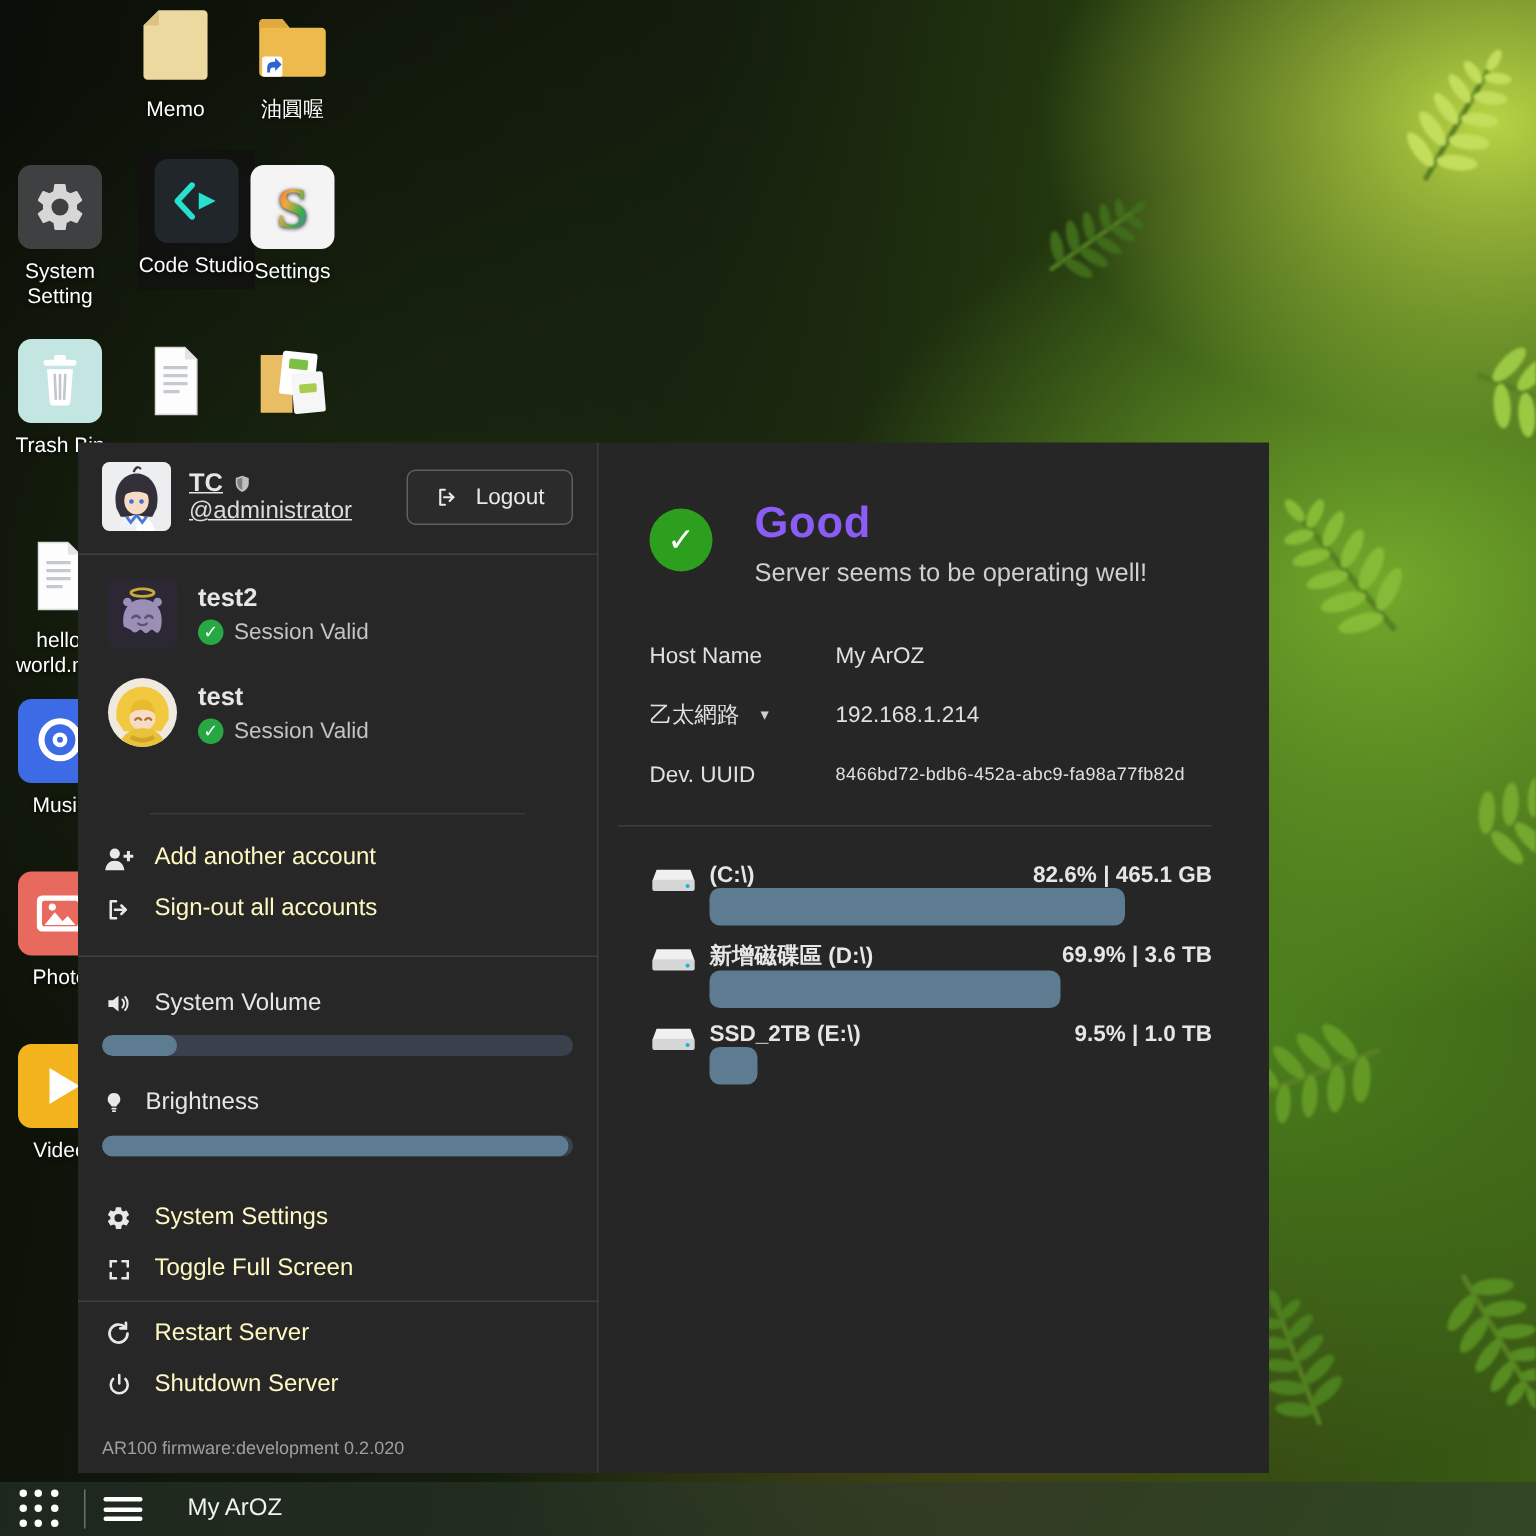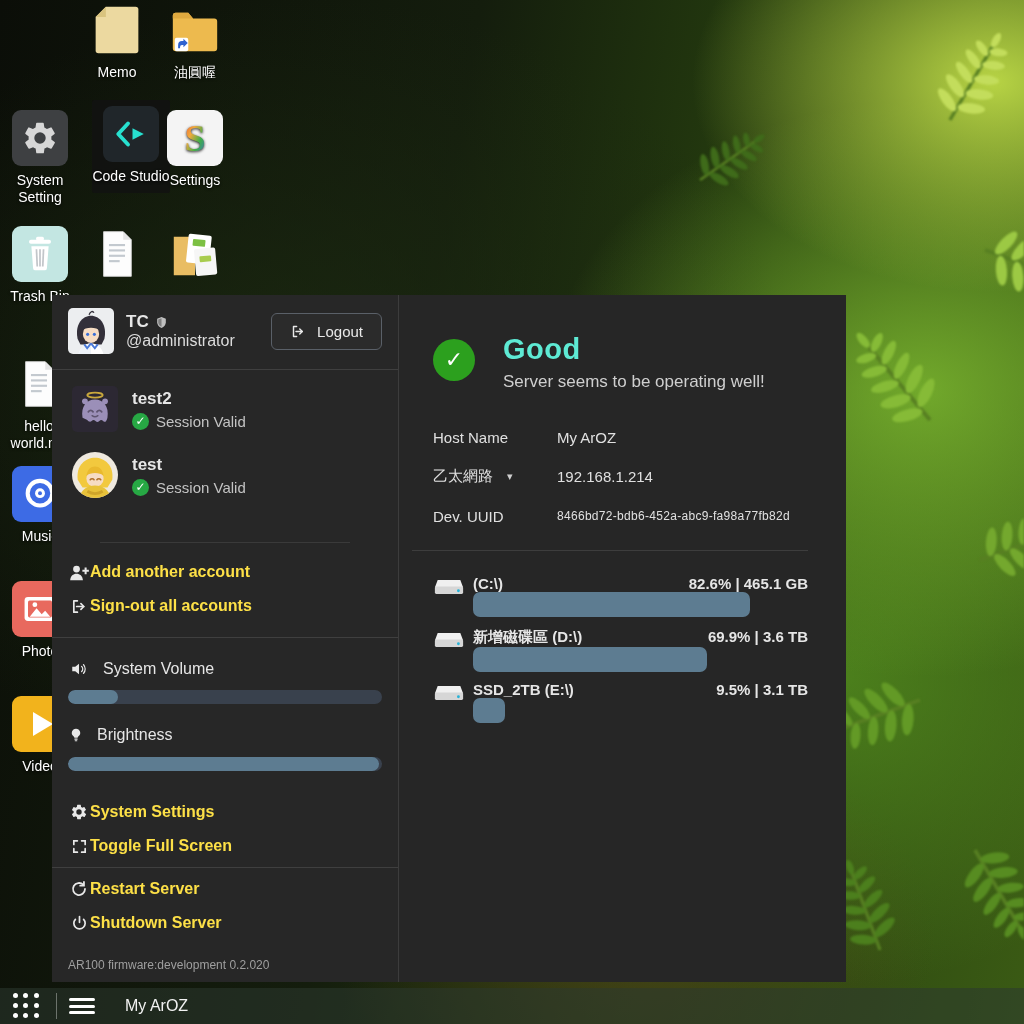--- a/index.html
+++ b/index.html
@@ -23,47 +23,47 @@
   .sel{background:rgba(18,18,18,.8);padding:6px 0 8px;border-radius:2px;}
   .tri{width:0;height:0;border-left:20px solid #fff;border-top:12px solid transparent;border-bottom:12px solid transparent;margin-left:6px;}
   
   .panel{position:absolute;top:295px;background:#272727;z-index:10;}
   .upanel{left:52px;width:346px;height:687px;display:flex;flex-direction:column;overflow:hidden;}
   .spanel{left:398px;width:448px;height:687px;background:#262626;border-left:1px solid #3c3c3c;
           box-sizing:border-box;padding:38px 38px 0 34px;overflow:hidden;}
   .hdr{display:flex;align-items:center;padding:13px 16px 11px;}
   .av{width:46px;height:46px;border-radius:5px;overflow:hidden;flex:none;}
   .avc{border-radius:50%;}
-  .uinfo{flex:1;margin-left:12px;min-width:0;}
+  .uinfo{flex:1;margin-left:12px;min-width:0;text-decoration:underline;}
   .uname{font-size:17px;font-weight:bold;display:flex;align-items:center;gap:6px;}
   .uhandle{font-size:16px;color:#dcdcdc;margin-top:3px;}
   .btn{display:flex;align-items:center;gap:10px;border:1px solid #5a6068;border-radius:6px;
        background:rgba(255,255,255,.02);color:#e9e9e9;font-size:15px;padding:9px 18px;cursor:pointer;}
   .div{border:none;border-top:1px solid #3f3f3f;margin:4px 0 0;}
   .div2{border:none;border-top:1px solid #3a3a3a;margin:24px 48px 0;}
   .accs{padding:16px 20px 0;}
   .acc{display:flex;align-items:center;margin-bottom:20px;cursor:pointer;}
   .acc .t{margin-left:14px;}
   .acc .n{font-size:17px;font-weight:bold;}
   .st{display:flex;align-items:center;gap:7px;font-size:15px;color:#c3c3c3;margin-top:4px;}
   .chk{width:17px;height:17px;border-radius:50%;background:#27a844;color:#fff;font-size:12px;
        font-weight:bold;display:inline-flex;align-items:center;justify-content:center;flex:none;}
-  .row{display:flex;align-items:center;padding:8px 16px;font-size:16px;color:#fde047;cursor:pointer;font-weight:bold;}
+  .row{display:flex;align-items:center;gap:13px;padding:8px 16px;font-size:16px;color:#fef9c3;cursor:pointer;}
   .row .ic{width:22px;display:flex;justify-content:center;flex:none;}
   .sliders{padding:0 16px;}
   .slab{display:flex;align-items:center;gap:13px;font-size:16px;margin-top:22px;}
   .sbar{height:14px;border-radius:7px;background:#39414d;margin-top:12px;overflow:hidden;cursor:pointer;}
   .sfill{height:100%;background:#5d7c91;border-radius:7px;}
   .fw{font-size:12px;color:#9f9f9f;margin:6px 16px 10px;}
   .mt26{margin-top:26px;} .mt14{margin-top:14px;} .mt12{margin-top:12px;}
   
   .good{display:flex;align-items:flex-start;gap:28px;}
   .gcirc{width:42px;height:42px;border-radius:50%;background:#2ca01e;color:#fff;display:flex;
          align-items:center;justify-content:center;font-size:22px;font-weight:bold;flex:none;margin-top:6px;}
-  .gtitle{font-size:29px;color:#5eead4;font-weight:bold;letter-spacing:.5px;}
+  .gtitle{font-size:29px;color:#8b5cf6;font-weight:bold;letter-spacing:.5px;}
   .gsub{font-size:17px;color:#cfcfcf;margin-top:6px;}
   .inforows{margin-top:36px;}
   .irow{display:flex;align-items:center;margin-bottom:21px;font-size:15px;min-height:18px;}
   .ilab{width:124px;flex:none;color:#e0e0e0;display:flex;align-items:center;gap:14px;}
   .ival{color:#e0e0e0;}
   .uuid{font-size:12px;letter-spacing:.3px;}
   .caret{font-size:11px;color:#cfcfcf;}
   .sdiv{border:none;border-top:1px solid #3d3d3d;margin:25px 0 0 -21px;}
   .disks{margin-top:24px;}
   .disk{display:grid;grid-template-columns:40px 1fr;margin-bottom:28px;}
@@ -497,21 +497,21 @@
         <span class="dico">
             <svg width="32" height="23" viewBox="0 0 34 24">
               <path d="M5 5h24l3 8H2z" fill="#f0f0f0"></path>
               <rect x="2" y="12" width="30" height="8" rx="1.5" fill="#d6d6d6"></rect>
               <circle cx="27" cy="16.5" r="1.5" fill="#27b3d8"></circle>
             </svg>
           </span>
         <span>
           <span class="dhead">
             <span>SSD_2TB (E:\)</span>
-            <span>9.5% | 3.1 TB</span>
+            <span>9.5% | 1.0 TB</span>
           </span>
           <span class="dbar"><span class="dfill" style="display: block; width: 9.5%;"></span></span>
         </span>
       </div>
     </div>
   </div>
 
   <div class="taskbar">
     <span class="grid9">
         <i></i>

